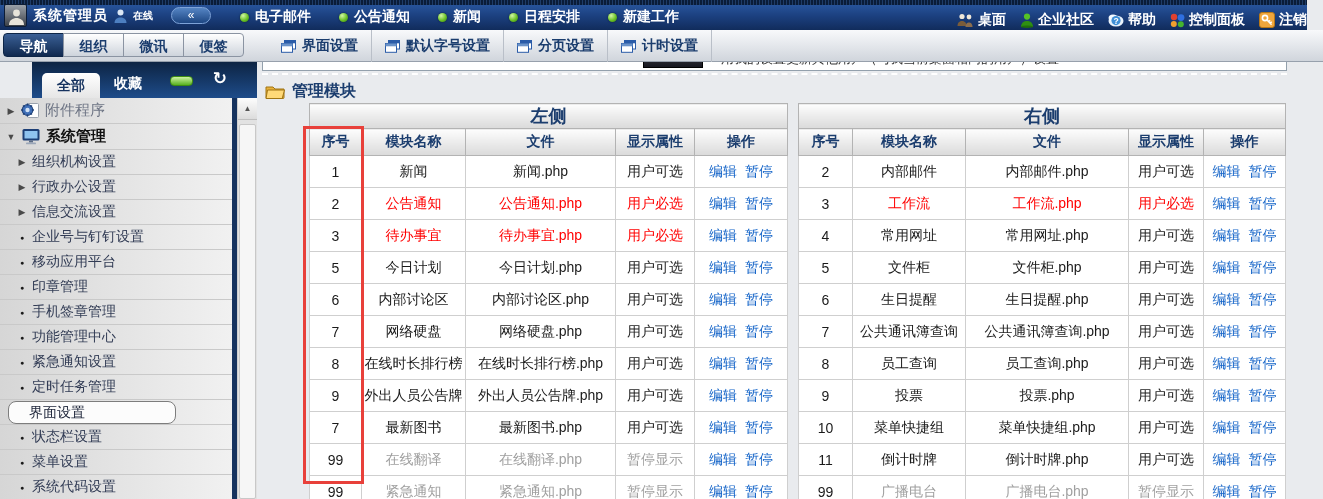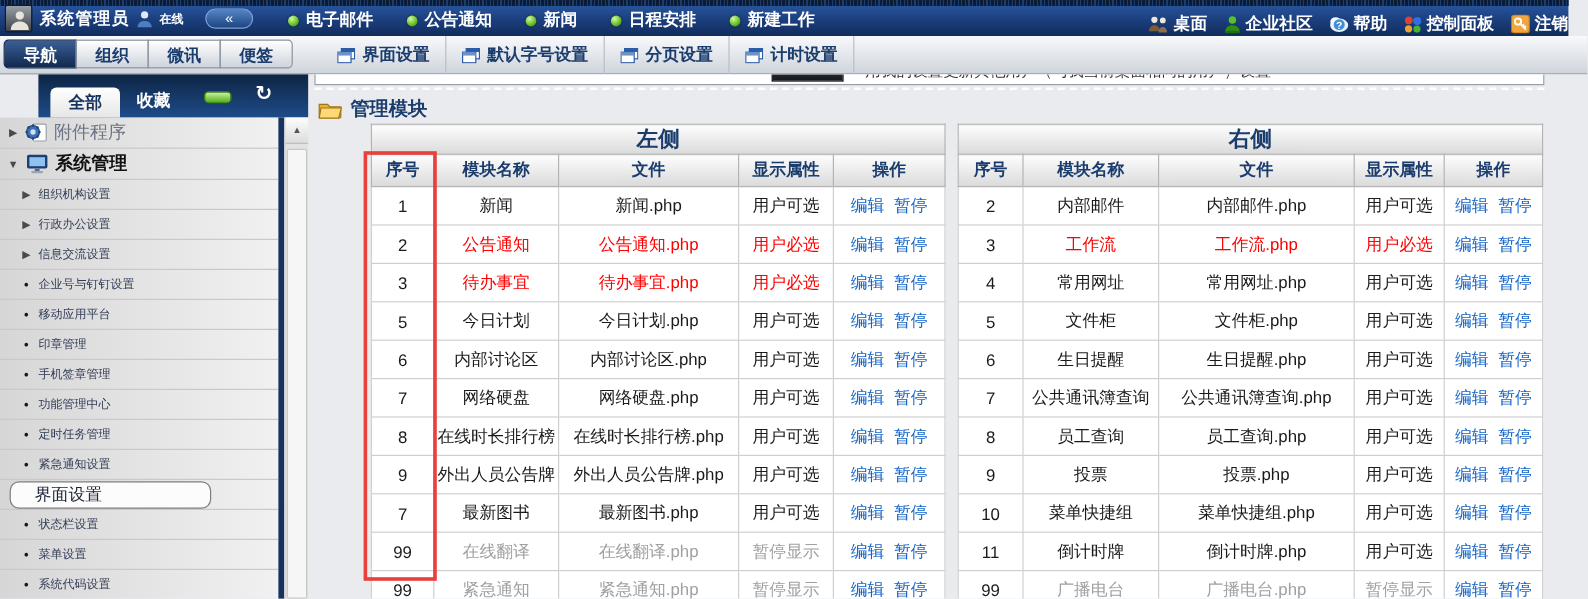--- a/index.html
+++ b/index.html
@@ -49,21 +49,21 @@
   .minus-pill { position:absolute; right:64px; top:14px; width:23px; height:10px; border-radius:4px;
     background:linear-gradient(#cdf3a0,#58b020); border:1px solid #3e8c12; cursor:pointer; }
   .refresh { position:absolute; right:30px; top:6px; color:#fff; font-size:17px; font-weight:bold; cursor:pointer; }
   .side-tree { position:absolute; left:0; top:36px; bottom:0; width:232px;
     background:linear-gradient(90deg,#d6d6d6,#f1f1f1); overflow:hidden; }
   .titem { position:relative; border-bottom:1px solid #c9c9c9; display:flex; align-items:center; cursor:pointer; }
   .titem.root { height:26px; padding-left:6px; gap:5px; }
   .titem.child { height:25px; padding-left:17px; gap:5px; }
   .t-arrow { font-size:9px; color:#4a4a4a; width:10px; text-align:center; }
   .t-bullet { font-size:7px; color:#1a1a1a; width:10px; text-align:center; }
-  .t-label { font-size:10px; color:#323c55; white-space:nowrap; }
+  .t-label { font-size:14px; color:#323c55; white-space:nowrap; }
   .titem.root .t-label { font-size:15px; }
   .titem.muted .t-label { color:#6d7484; }
   .titem.bold .t-label { font-weight:bold; color:#111;font-family:Liberation Serif, serif; }
   .sel-box { margin-left:-9px; width:168px; height:23px; line-height:21px; border:1px solid #7d7d7d; border-radius:8px;
     background:#fcfcfc; padding-left:20px; font-size:14px; color:#1a2237; }
   .side-div { position:absolute; left:232px; top:36px; bottom:0; width:5px; background:#16335f; }
   .scrollbar { position:absolute; left:237px; top:36px; bottom:0; width:20px; background:#e2e2e2; border-left:1px solid #cfcfcf; }
   .sb-up { position:absolute; top:0; left:0; right:0; height:22px; background:linear-gradient(#fdfdfd,#dcdcdc);
     border-bottom:1px solid #bfbfbf; text-align:center; line-height:22px; font-size:8px; color:#555; cursor:pointer; }
   .sb-thumb { position:absolute; top:26px; bottom:0; left:1px; right:1px; background:#f6f6f6; border:1px solid #c8c8c8; border-radius:2px; cursor:pointer; }
@@ -295,25 +295,25 @@
         <div class="titem child">
           <span class="t-bullet">●</span>
           <span class="t-label">手机签章管理</span>
         </div>
         <div class="titem child">
           <span class="t-bullet">●</span>
           <span class="t-label">功能管理中心</span>
         </div>
         <div class="titem child">
           <span class="t-bullet">●</span>
+          <span class="t-label">紧急通知设置</span>
+        </div>
+        <div class="titem child">
+          <span class="t-bullet">●</span>
           <span class="t-label">定时任务管理</span>
-        </div>
-        <div class="titem child">
-          <span class="t-bullet">●</span>
-          <span class="t-label">紧急通知设置</span>
         </div>
         <div class="titem child">
           <div class="sel-box">界面设置</div>
         </div>
         <div class="titem child">
           <span class="t-bullet">●</span>
           <span class="t-label">状态栏设置</span>
         </div>
         <div class="titem child">
           <span class="t-bullet">●</span>

